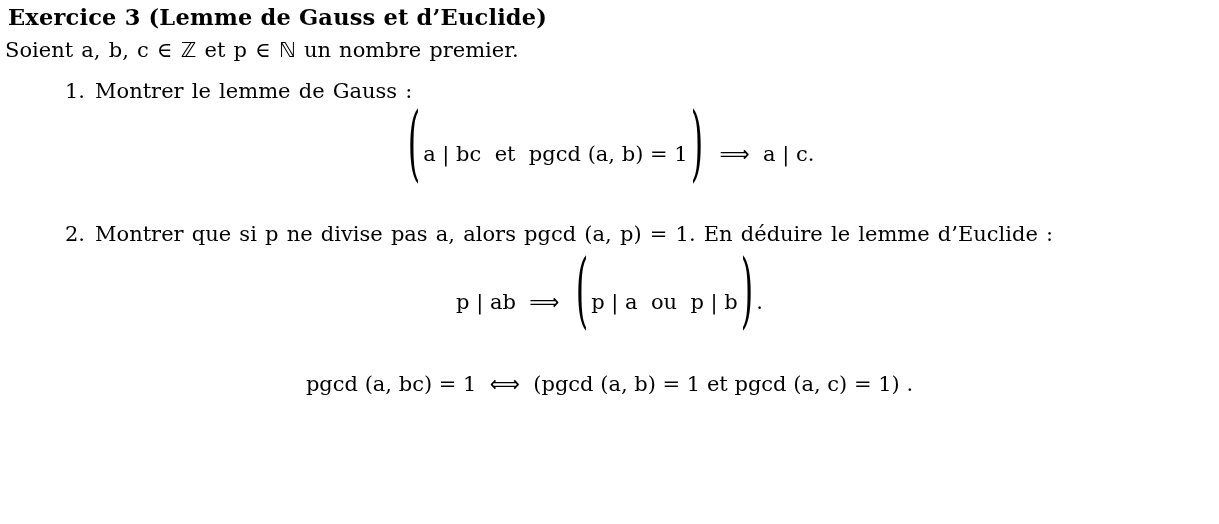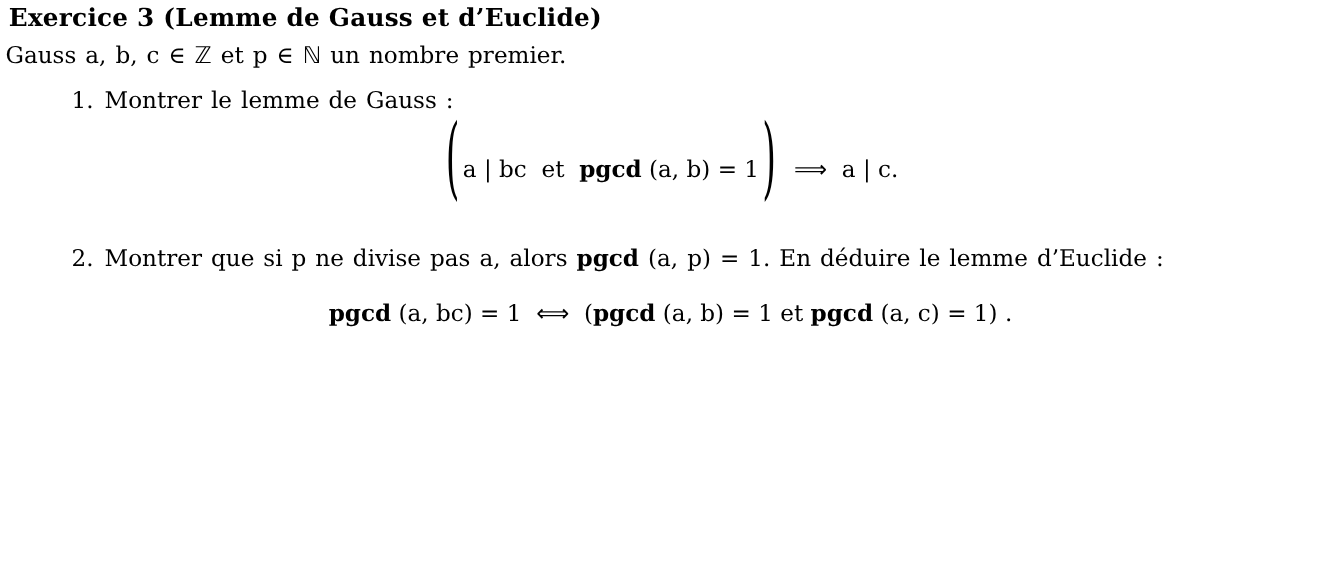--- a/index.html
+++ b/index.html
@@ -18,49 +18,50 @@
   .i2{margin-top:26px}
   .i3{margin-top:14px}
   .note{margin-left:100px;margin-top:14px;line-height:27px;word-spacing:1.5px}
   .display{text-align:center;white-space:pre}
   .d1{height:90px;line-height:90px}
   .d2{height:100px;line-height:100px}
   .d3{height:44px;line-height:40px;margin-top:16px}
   
   .f-rm{font-style:normal}
   .f-it,.f-itx{}
-  .f-bf{font-weight:700}
+  .f-bf{font-weight:400}
   .f-bb{font-family:"DejaVu Sans","Liberation Sans",sans-serif}
   .f-arr{font-family:"DejaVu Sans","Liberation Sans",sans-serif}
   .f-lp,.f-rp{
     display:inline-block;
     font-size:32px;
     transform:scaleY(2.55);
     transform-origin:50% 55%;
     padding:0 3px;
     font-weight:400;
   }
 </style>
 </head>
 <body>
 
 <div class="doc">
 
   <div class="heading">Exercice 3 (Lemme de Gauss et d’Euclide)</div>
 
-  <div class="intro"><span class="f-rm">Gauss </span><span class="f-it">a, b, c</span><span class="f-rm"> ∈ </span><span class="f-bb">ℤ</span><span class="f-rm"> et </span><span class="f-it">p</span><span class="f-rm"> ∈ </span><span class="f-bb">ℕ</span><span class="f-rm"> un nombre premier.</span></div>
+  <div class="intro"><span class="f-rm">Soient </span><span class="f-it">a, b, c</span><span class="f-rm"> ∈ </span><span class="f-bb">ℤ</span><span class="f-rm"> et </span><span class="f-it">p</span><span class="f-rm"> ∈ </span><span class="f-bb">ℕ</span><span class="f-rm"> un nombre premier.</span></div>
 
   <div class="item i1">
     <span class="num">1.</span><span><span class="f-rm">Montrer le </span><span class="f-itx">lemme de Gauss</span><span class="f-rm"> :</span></span>
   </div>
 
   <div class="display d1"><span class="f-lp">(</span><span class="f-it">a | bc</span><span class="f-rm">  et  </span><span class="f-bf">pgcd</span><span class="f-rm"> (</span><span class="f-it">a, b</span><span class="f-rm">) = 1</span><span class="f-rp">)</span><span class="f-arr">  ⟹  </span><span class="f-it">a | c.</span></div>
 
 
   <div class="item i2">
     <span class="num">2.</span><span><span class="f-rm">Montrer que si </span><span class="f-it">p</span><span class="f-rm"> ne divise pas </span><span class="f-it">a</span><span class="f-rm">, alors </span><span class="f-bf">pgcd</span><span class="f-rm"> (</span><span class="f-it">a, p</span><span class="f-rm">) = 1. En déduire le </span><span class="f-itx">lemme d’Euclide</span><span class="f-rm"> :</span></span>
   </div>
 
+  <div class="display d2"><span class="f-it">p | ab</span><span class="f-arr">  ⟹  </span><span class="f-lp">(</span><span class="f-it">p | a</span><span class="f-rm">  ou  </span><span class="f-it">p | b</span><span class="f-rp">)</span><span class="f-rm">.</span></div>
 
 
   <div class="display d3"><span class="f-bf">pgcd</span><span class="f-rm"> (</span><span class="f-it">a, bc</span><span class="f-rm">) = 1</span><span class="f-arr">  ⟺  </span><span class="f-rm">(</span><span class="f-bf">pgcd</span><span class="f-rm"> (</span><span class="f-it">a, b</span><span class="f-rm">) = 1 et </span><span class="f-bf">pgcd</span><span class="f-rm"> (</span><span class="f-it">a, c</span><span class="f-rm">) = 1</span><span class="f-rm">) .</span></div>
 
 </div>
 
 </body></html>

